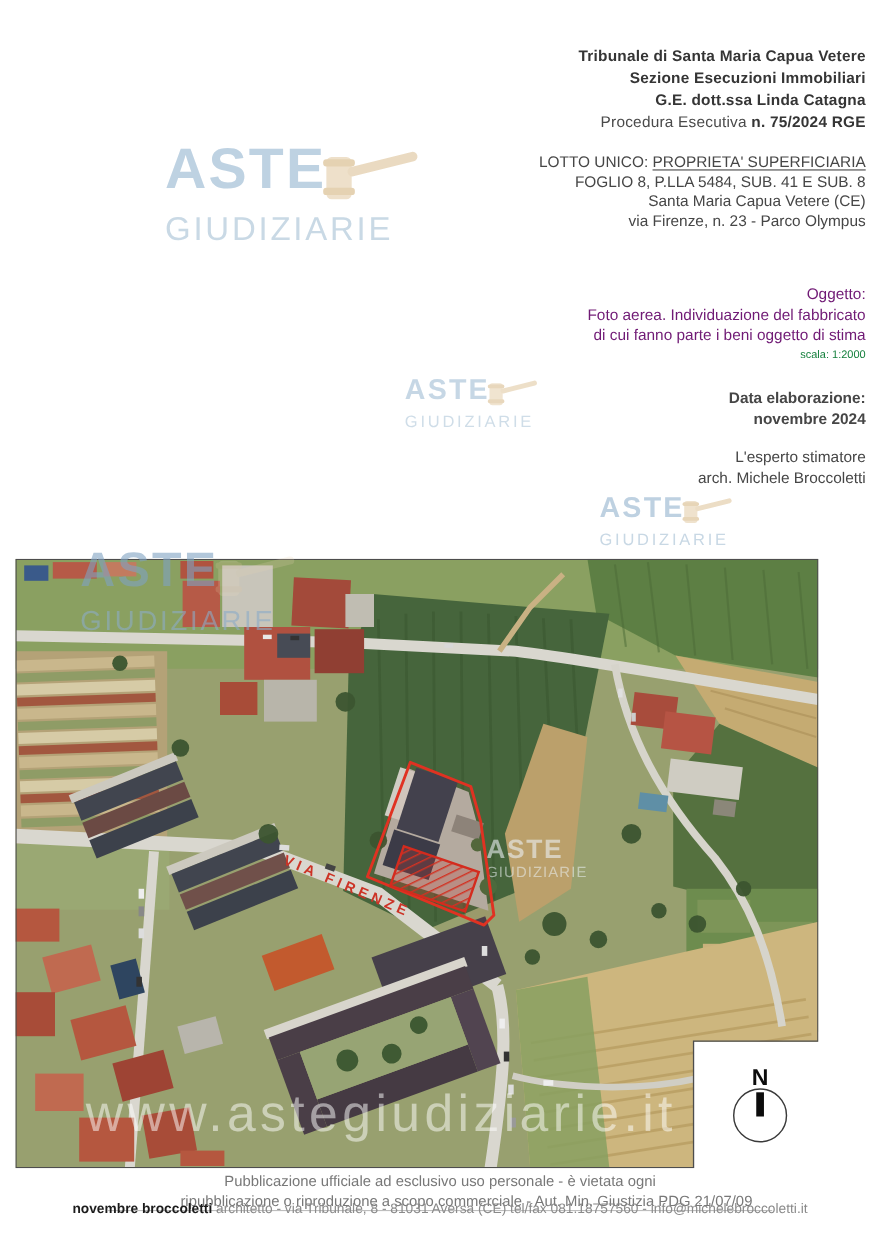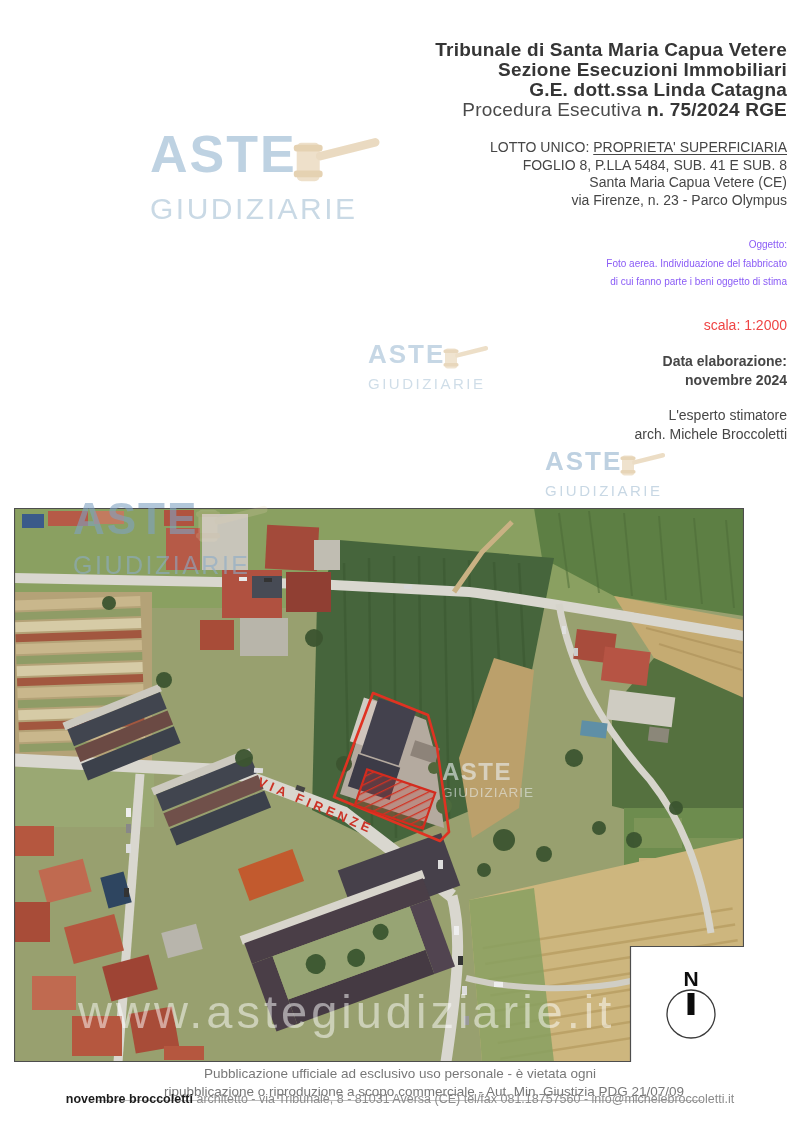--- a/index.html
+++ b/index.html
@@ -1,26 +1,26 @@
 <!DOCTYPE html>
 <html><head>
 <meta charset="utf-8">
 <style>
   html,body{margin:0;padding:0;}
   body{width:800px;height:1132px;position:relative;background:#ffffff;
        font-family:"Liberation Sans",sans-serif;color:#3d3d3d;overflow:hidden;}
   .abs{position:absolute;}
   .r{text-align:right;right:13px;}
   
-  .hdr{top:40px;font-size:19px;line-height:20px;font-weight:bold;color:#353535;letter-spacing:.2px;}
+  .hdr{top:40px;font-size:14px;line-height:20px;font-weight:bold;color:#353535;letter-spacing:.2px;}
   .hdr .plain{font-weight:normal;color:#4a4a4a;}
   .lot{top:139px;font-size:14px;line-height:17.5px;color:#464646;}
   .lot u{text-underline-offset:2px;}
-  .subj{top:236px;font-size:10px;line-height:18.5px;color:#8b5cf6;}
-  .scala{top:317px;font-size:14px;color:#ef4444;margin-left:26px;}
+  .subj{top:258px;font-size:14px;line-height:18.5px;color:#701a75;}
+  .scala{top:317px;font-size:10px;color:#15803d;margin-left:26px;}
   .elab{top:352px;font-size:14px;line-height:19px;color:#464646;font-weight:bold;}
   .expert{top:406px;font-size:14px;line-height:19px;color:#464646;}
   
   .logo{pointer-events:none;}
   .logo .l1{font-weight:bold;letter-spacing:2px;line-height:1;display:flex;align-items:flex-start;}
   .logo .l2{font-weight:normal;letter-spacing:2.5px;line-height:1;margin-top:2px;}
   .logo svg{display:block;}
   .logo-main{left:150px;top:128px;opacity:.8;}
   .logo-main .l1{font-size:52px;color:#afc7db;}
   .logo-main .l2{font-size:30px;color:#bcd0df;}

